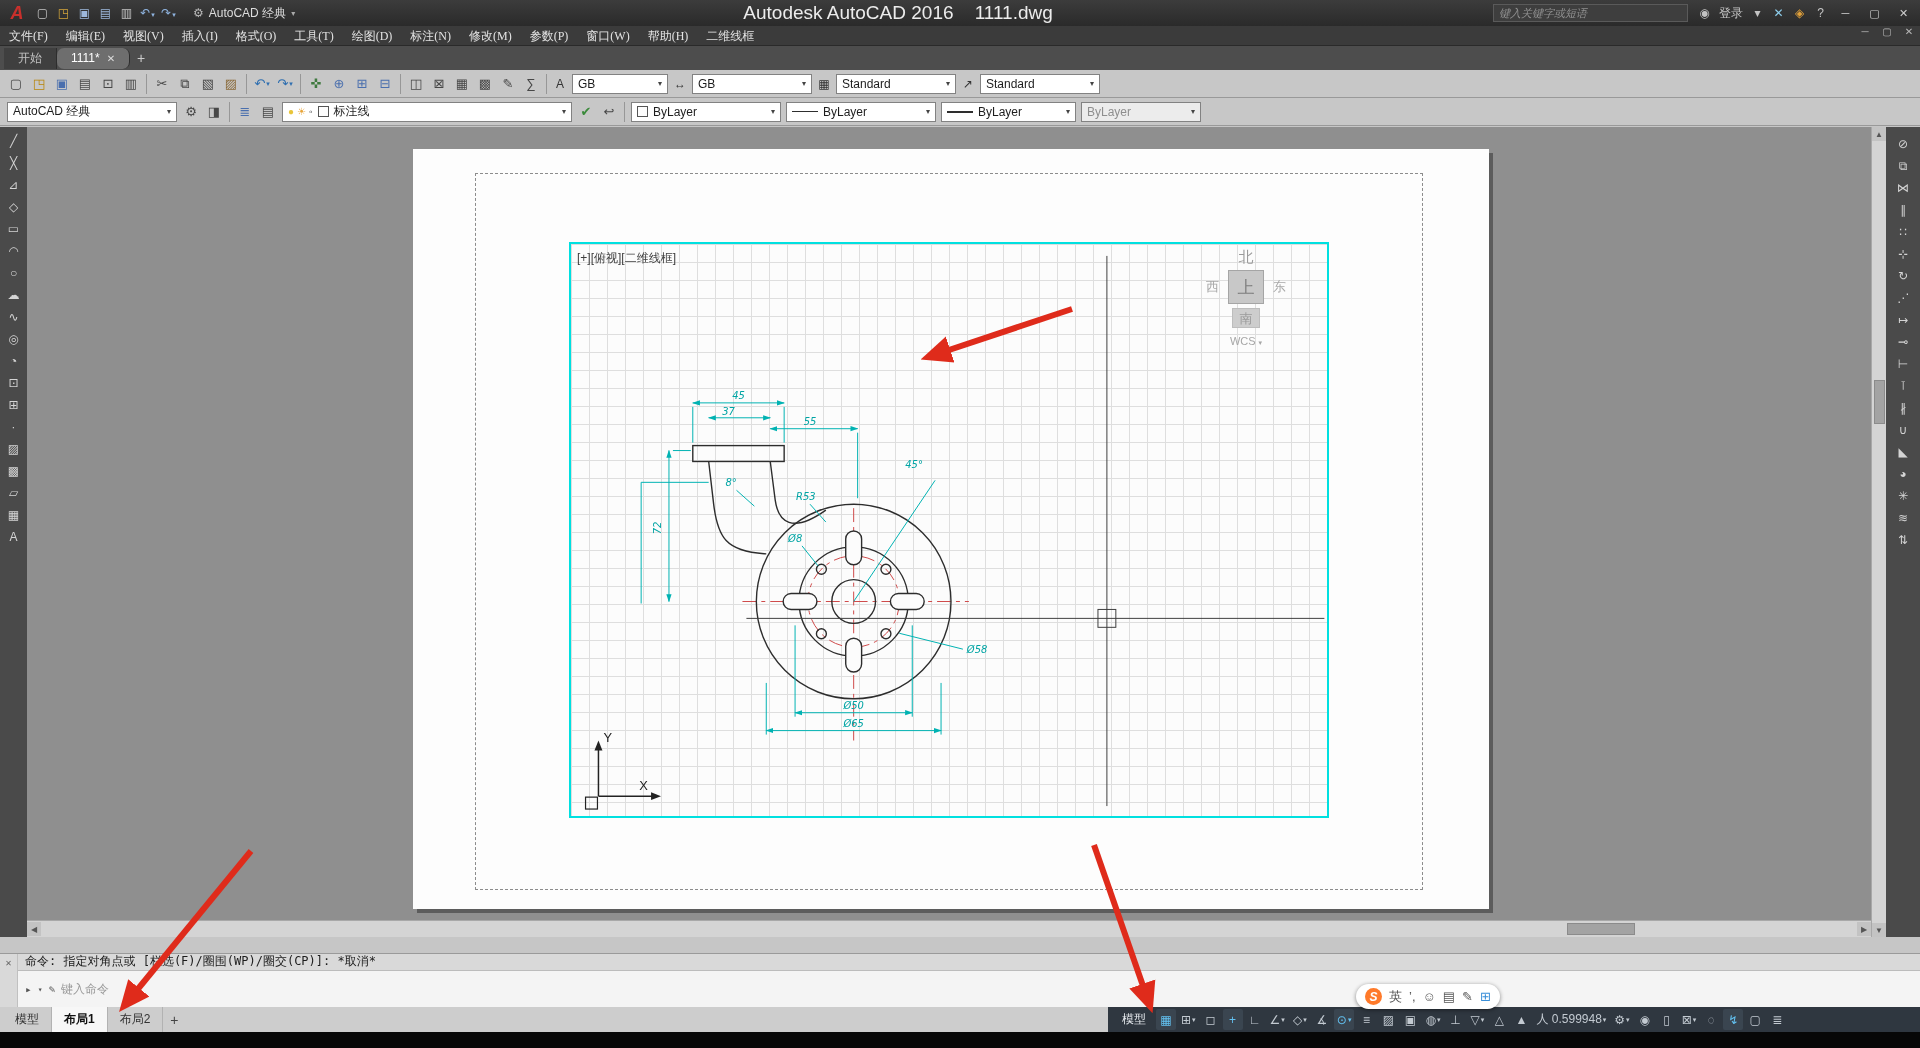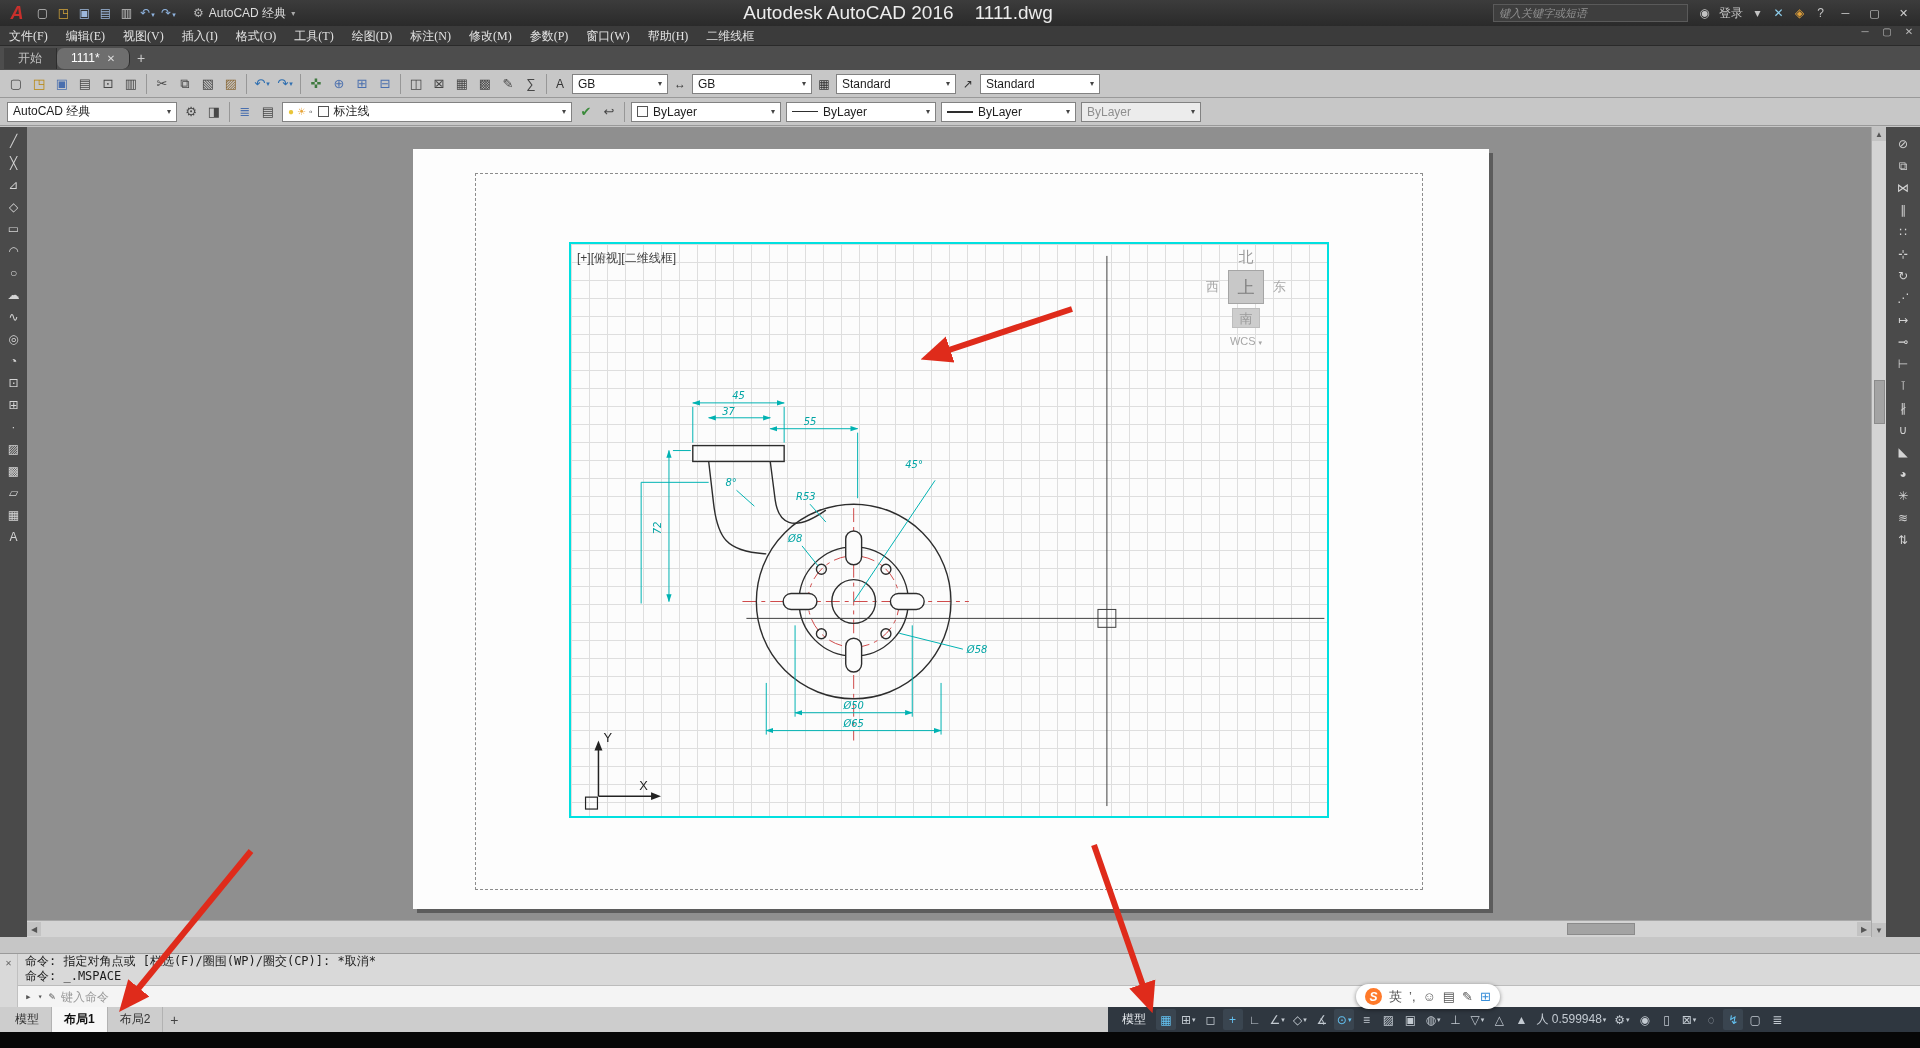--- a/index.html
+++ b/index.html
@@ -446,21 +446,20 @@
       <span class="lsi">≋</span>
       <span class="lsi">⇅</span>
     </div>
 
   <div class="cmd">
     <div class="cmd-gutter">
         <span>✕</span>
       </div>
     <div class="cmd-body">
       <div class="cmd-line">命令: 指定对角点或 [栏选(F)/圈围(WP)/圈交(CP)]: *取消*</div>
-      <div class="cmd-line">命令: _.MSPACE</div>
       <div class="cmd-input">
         <span class="ci">▸</span>
         <span class="ci sm">▾</span>
         <span class="ci">✎</span>
         <input placeholder="键入命令" style="">
       </div>
     </div>
   </div>
 
   <div class="bottombar">

